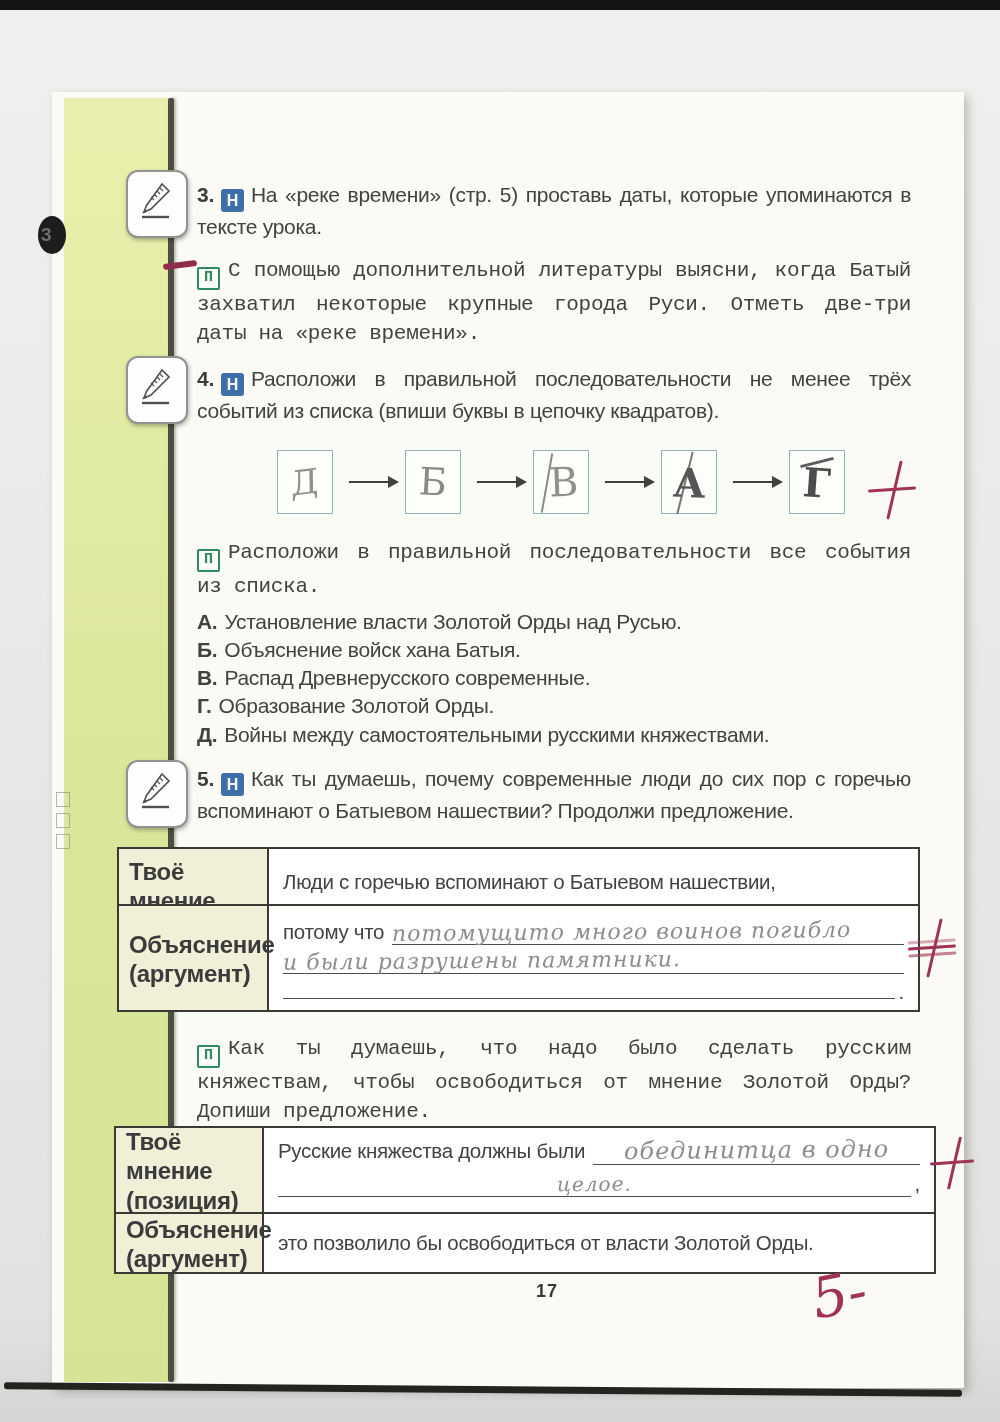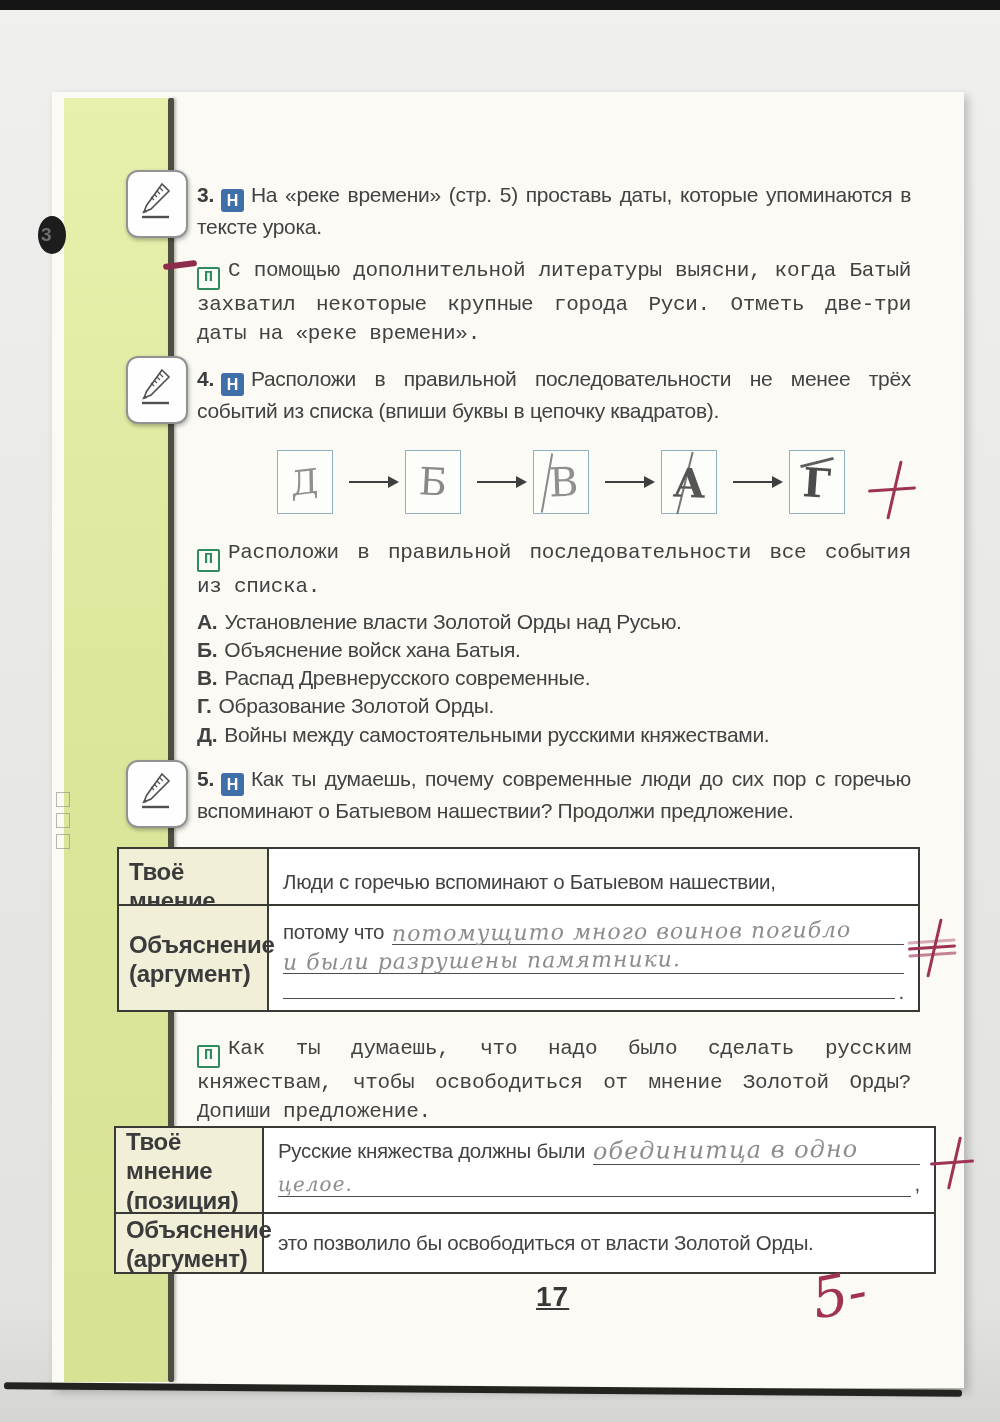--- a/index.html
+++ b/index.html
@@ -71,22 +71,22 @@
   .red-dash{position:absolute;left:163px;top:262px;width:34px;height:6px;background:#8e2d4b;
       border-radius:3px;transform:rotate(-7deg);}
   .rplus{position:absolute;width:48px;height:60px;}
   .rplus .v{position:absolute;left:52%;top:0;width:3px;height:100%;background:#9e3354;
       transform:rotate(13deg);border-radius:2px;}
   .rplus .h{position:absolute;top:46%;left:0;height:3px;width:100%;background:#9e3354;
       transform:rotate(-4deg);border-radius:2px;}
   .rplus.heavy .h{box-shadow:0 7px 0 rgba(158,51,84,.6),0 -6px 0 rgba(158,51,84,.4);}
   .grade{position:absolute;left:812px;top:1262px;font-family:"DejaVu Serif",serif;font-style:italic;
       color:#a13352;font-size:56px;transform:rotate(-11deg);}
-  .pagenum{position:absolute;left:536px;top:1281px;color:#383838;font-size:28px;font-weight:bold;
-      letter-spacing:1px;text-decoration:underline;}
+  .pagenum{position:absolute;left:536px;top:1281px;color:#383838;font-size:18px;font-weight:bold;
+      letter-spacing:1px;}
   .margin-scribble{position:absolute;left:56px;top:792px;display:flex;flex-direction:column;gap:6px;opacity:.6;}
   .margin-scribble span{width:12px;height:13px;border:1.6px solid #8a8a80;display:block;background:transparent;}
   .ghost{position:absolute;left:560px;top:300px;width:360px;height:36px;color:#c8c5b8;
       font-size:17px;filter:blur(1.2px);opacity:.55;font-style:italic;overflow:hidden;
       transform:skewX(-6deg);}
 </style>
 </head>
 <body>
 
 <div id="canvas">
@@ -218,21 +218,21 @@
     </div>
 
   <div class="p tight" style="left:197px;top:1034px;">
     <span class="bP">П</span><span>Как ты думаешь, что надо было сделать русским княжествам, чтобы освободиться от мнение Золотой Орды? Допиши предложение.</span>
   </div>
 
   <div class="wtable" style="left:114px;top:1126px;width:822px;grid-template-columns:148px 1fr;grid-template-rows:86px 58px;">
     <div class="cell th bline" style="display:flex;align-items:center;">
       <span>Твоё мнение (позиция)</span>
     </div>
-    <div class="cell td bline" style="padding-top:8px;">
+    <div class="cell td bline" style="padding-top:8px;text-align:center;">
       <div class="linerow" style="height:36px;">
         <span>Русские княжества должны были</span>
         <span class="ul"><span class="hw" style="font-size:24px;">обединитца в одно</span></span>
       </div>
       <div class="linerow" style="height:34px;">
         <span class="ul" style="margin-left:0;"><span class="hw" style="font-size:20px;">целое.</span></span>
         <span style="margin-left:4px;">,</span>
       </div>
     </div>
     <div class="cell th" style="display:flex;align-items:center;">

